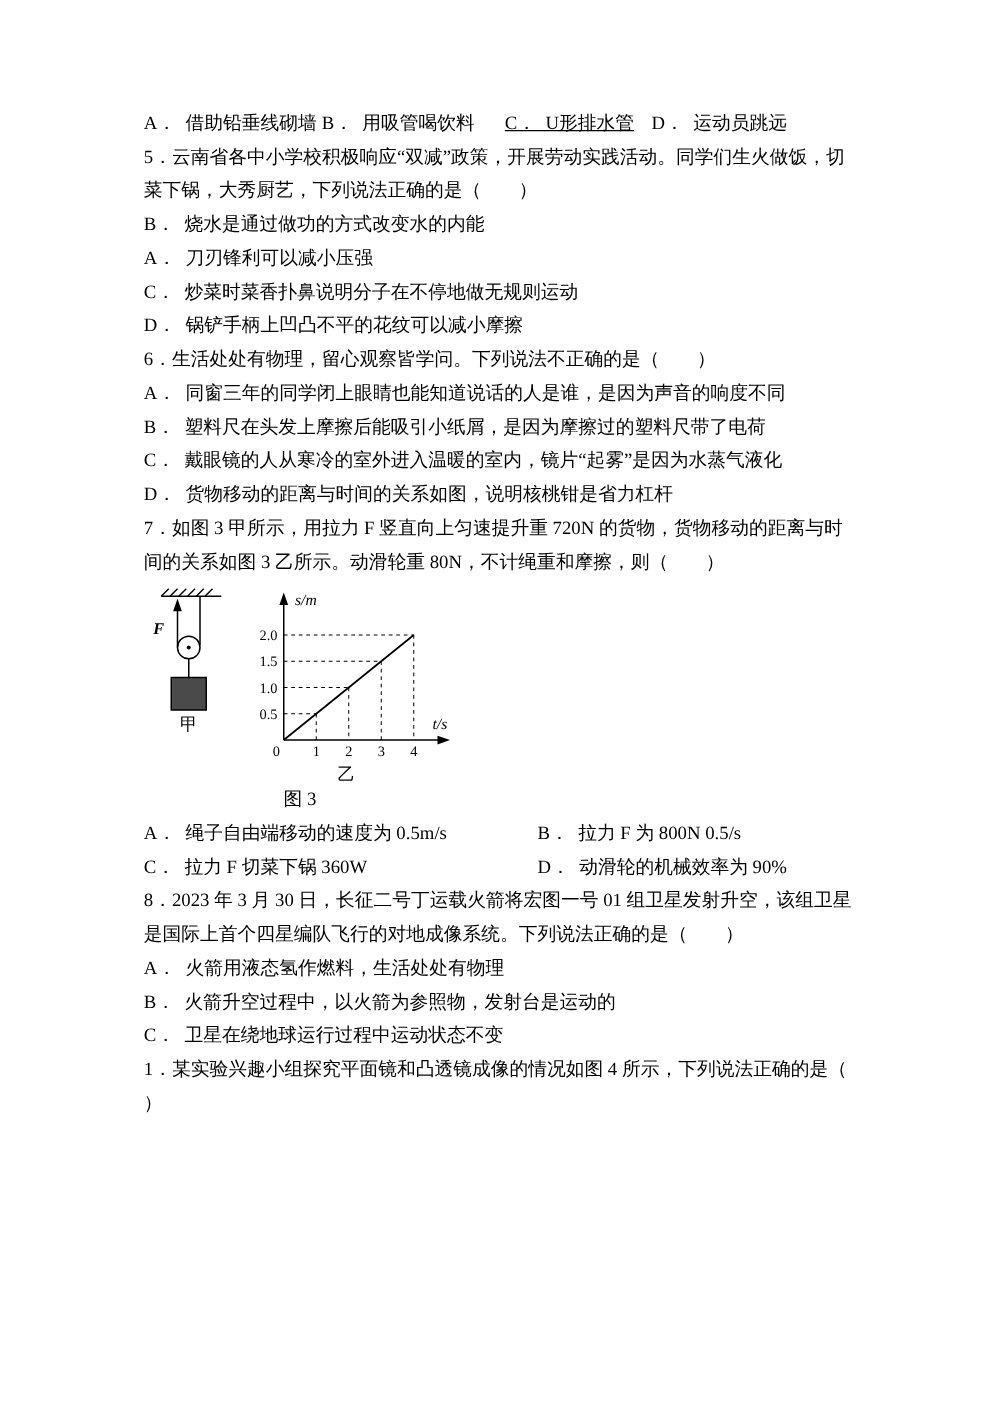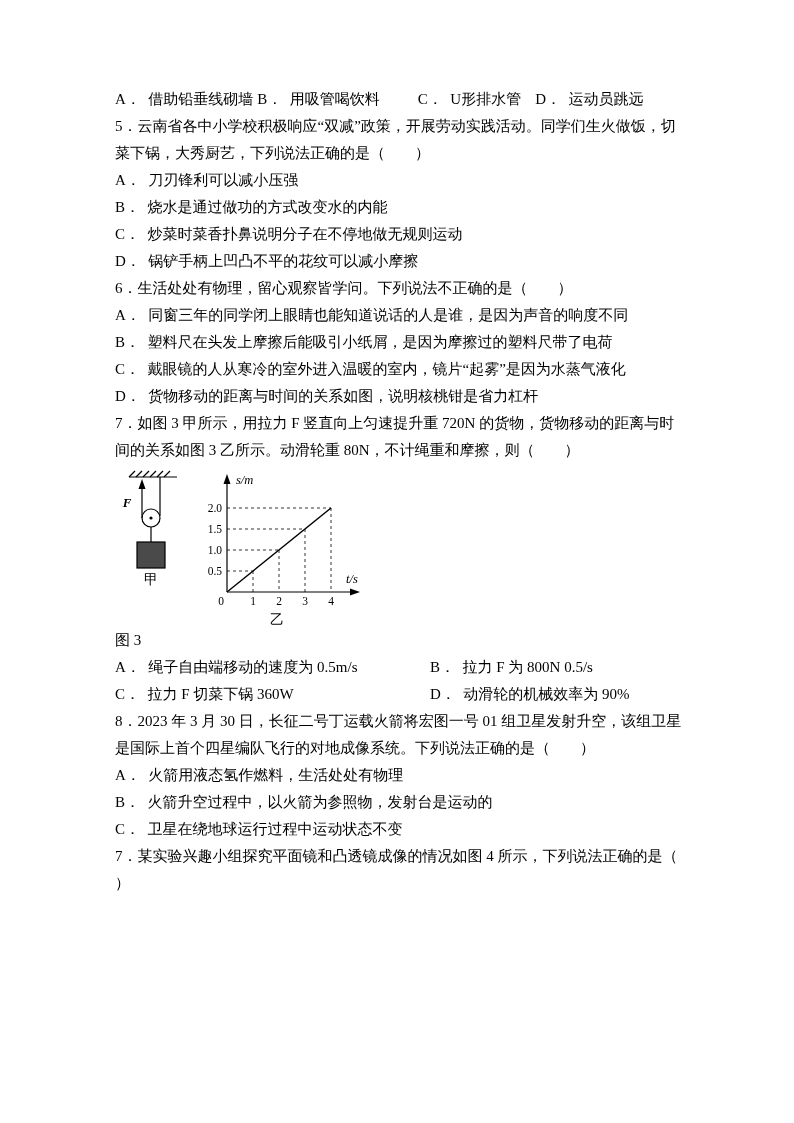--- a/index.html
+++ b/index.html
@@ -11,34 +11,34 @@
     padding: 86px 109px 0 115px;
     background: #ffffff;
     color: #000000;
     font-family: "Liberation Serif", "DejaVu Serif", serif;
     font-size: 15px;
     line-height: 27px;
   }
   .line { white-space: pre-wrap; word-break: break-all; }
   .top-row { display: flex; white-space: pre-wrap; }
   .top-row .gap-b { margin-left: 4px; }
-  .top-row .gap-c { margin-left: 38px; }
+  .top-row .gap-c { margin-left: 24px; text-decoration: underline; }
   .top-row .gap-d { margin-left: 14px; }
   .two-col {
     display: grid;
     grid-template-columns: 315px 1fr;
   }
   .figure3 {
     margin: 6px 0 2px 0;
     width: 260px;
   }
   .figure3 svg { display: block; }
   .figure3 figcaption {
     width: 250px;
-    text-align: left;
+    text-align: center;
     font-size: 15px;
     line-height: 24px;
   }
   svg text {
     font-family: "Liberation Serif", "DejaVu Serif", serif;
     fill: #000;
   }
   svg .tick { font-size: 11.5px; }
   svg .axis-label { font-size: 12.5px; font-style: italic; }
   svg .cjk-label { font-size: 14px; }
@@ -51,22 +51,22 @@
 
   <div class="top-row">
     <span>A．  借助铅垂线砌墙</span>
     <span class="gap-b">B．  用吸管喝饮料</span>
     <span class="gap-c">C．  U形排水管</span>
     <span class="gap-d">D．  运动员跳远</span>
   </div>
 
   <div>
     <div class="line">5．云南省各中小学校积极响应“双减”政策，开展劳动实践活动。同学们生火做饭，切菜下锅，大秀厨艺，下列说法正确的是（　　）</div>
+    <div class="line">B．  烧水是通过做功的方式改变水的内能</div>
     <div class="line">A．  刀刃锋利可以减小压强</div>
-    <div class="line">B．  烧水是通过做功的方式改变水的内能</div>
     <div class="line">C．  炒菜时菜香扑鼻说明分子在不停地做无规则运动</div>
     <div class="line">D．  锅铲手柄上凹凸不平的花纹可以减小摩擦</div>
   </div>
 
   <div>
     <div class="line">6．生活处处有物理，留心观察皆学问。下列说法不正确的是（　　）</div>
     <div class="line">A．  同窗三年的同学闭上眼睛也能知道说话的人是谁，是因为声音的响度不同</div>
     <div class="line">B．  塑料尺在头发上摩擦后能吸引小纸屑，是因为摩擦过的塑料尺带了电荷</div>
     <div class="line">C．  戴眼镜的人从寒冷的室外进入温暖的室内，镜片“起雾”是因为水蒸气液化</div>
     <div class="line">D．  货物移动的距离与时间的关系如图，说明核桃钳是省力杠杆</div>
@@ -144,17 +144,17 @@
   </div>
 
   <div>
     <div class="line">8．2023 年 3 月 30 日，长征二号丁运载火箭将宏图一号 01 组卫星发射升空，该组卫星是国际上首个四星编队飞行的对地成像系统。下列说法正确的是（　　）</div>
     <div class="line">A．  火箭用液态氢作燃料，生活处处有物理</div>
     <div class="line">B．  火箭升空过程中，以火箭为参照物，发射台是运动的</div>
     <div class="line">C．  卫星在绕地球运行过程中运动状态不变</div>
   </div>
 
   <div>
-    <div class="line">7．某实验兴趣小组探究平面镜和凸透镜成像的情况如图 4 所示，下列说法正确的是（</div>
+    <div class="line">1．某实验兴趣小组探究平面镜和凸透镜成像的情况如图 4 所示，下列说法正确的是（</div>
     <div class="line">）</div>
   </div>
 
 </div>
 
 </body></html>

